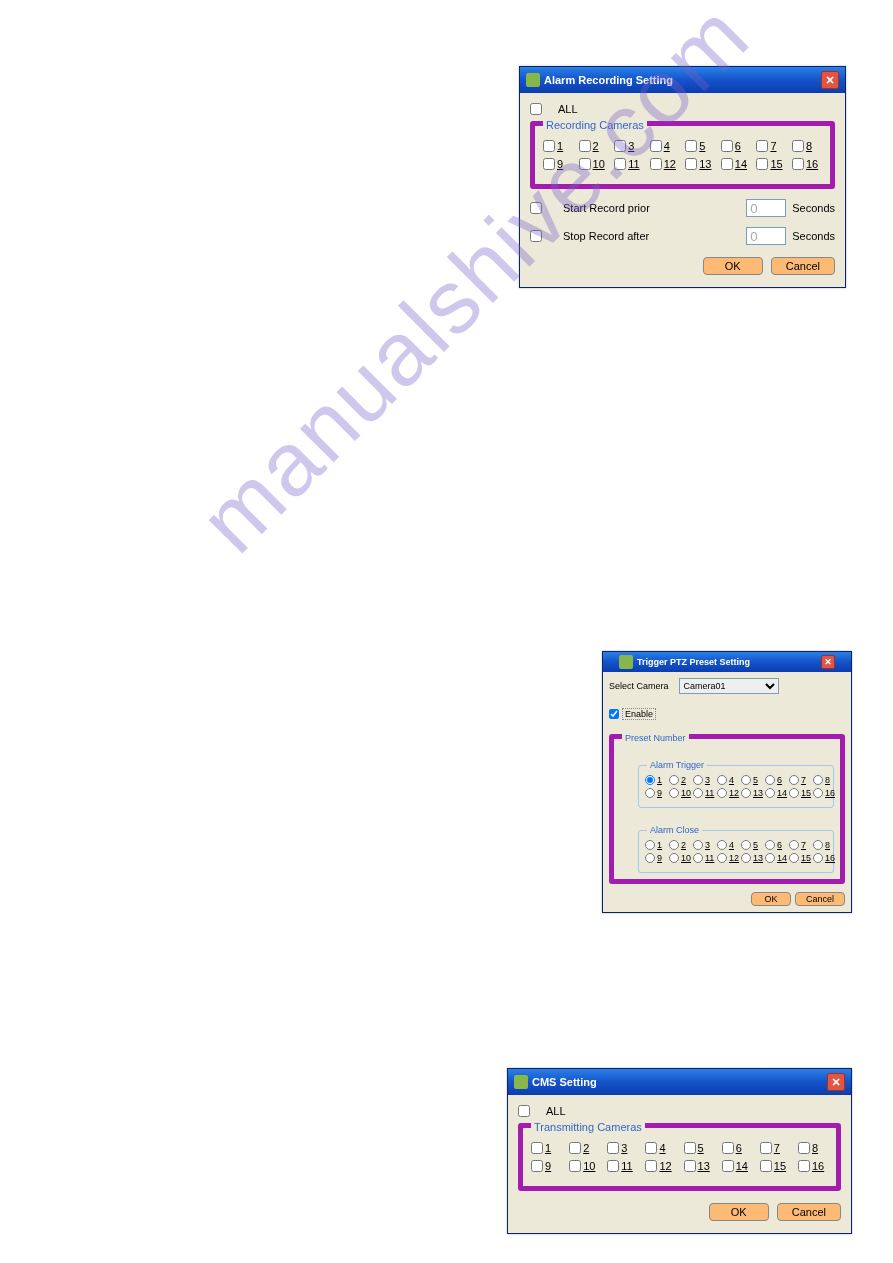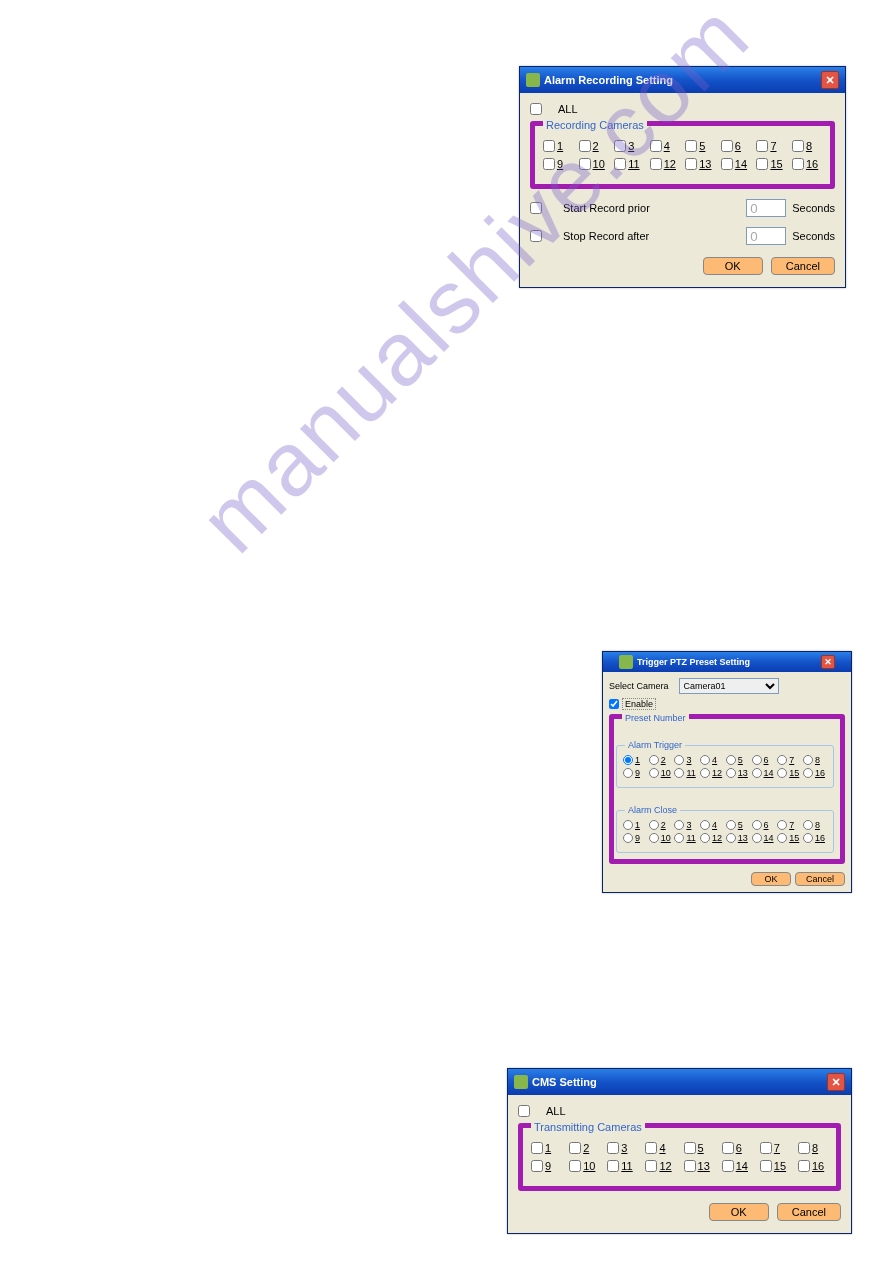--- a/index.html
+++ b/index.html
@@ -76,21 +76,21 @@
 .dialog2 .body-area { padding: 6px 6px 6px 6px; }
 
 .fieldset {
   border: 5px solid #a21caf;
   border-radius: 3px;
   padding: 8px 8px 8px 8px;
   margin-top: 6px;
   position: relative;
   text-decoration: underline;
 }
-.dialog2 .fieldset { padding: 4px 6px 6px 2px; margin-top: 4px; }
+.dialog2 .fieldset { padding: 4px 6px 6px 24px; margin-top: 4px; }
 .legend {
   position: absolute;
   top: -7px;
   left: 8px;
   background: #ece9d8;
   color: #3366cc;
   padding: 0 3px;
   font-size: 11px;
 }
 .dialog2 .legend { font-size: 9px; top: -6px; }
@@ -138,21 +138,21 @@
 }
 .dialog2 .btn { font-size: 9px; padding: 1px 10px; min-width: 40px; }
 
 .sel-row { display: flex; align-items: center; gap: 10px; margin-bottom: 4px; }
 select {
   width: 100px;
   height: 16px;
   border: 1px solid #7f9db9;
   font-size: 9px;
 }
-.enable-row { display: flex; align-items: center; gap: 3px; margin: 4px 0; }
+.enable-row { display: flex; align-items: center; gap: 3px; margin: 14px 0; }
 
 .inner-fieldset {
   border: 1px solid #a7c6e9;
   border-radius: 3px;
   padding: 6px 6px 6px 6px;
   margin-top: 22px;
   position: relative;
 }
 .inner-fieldset .legend { color: #3366cc; }
 

